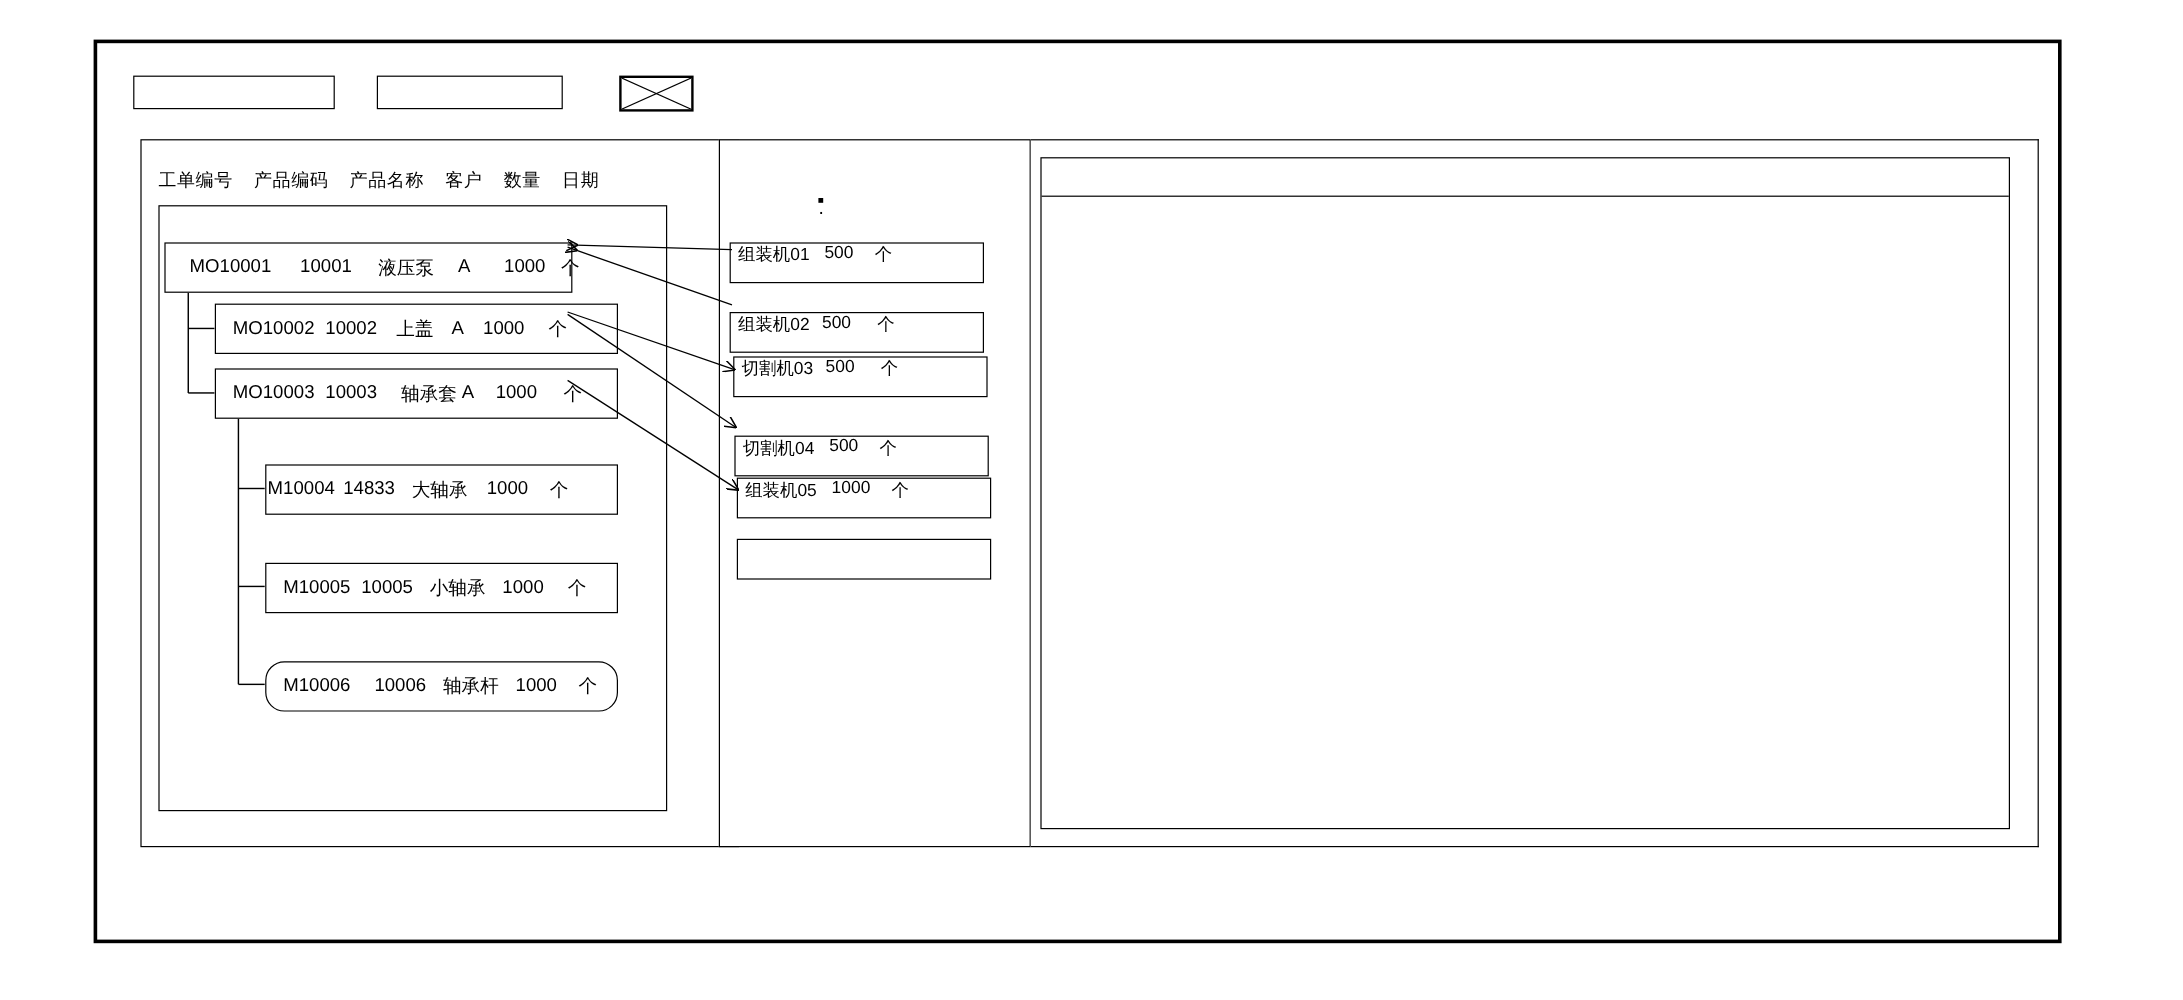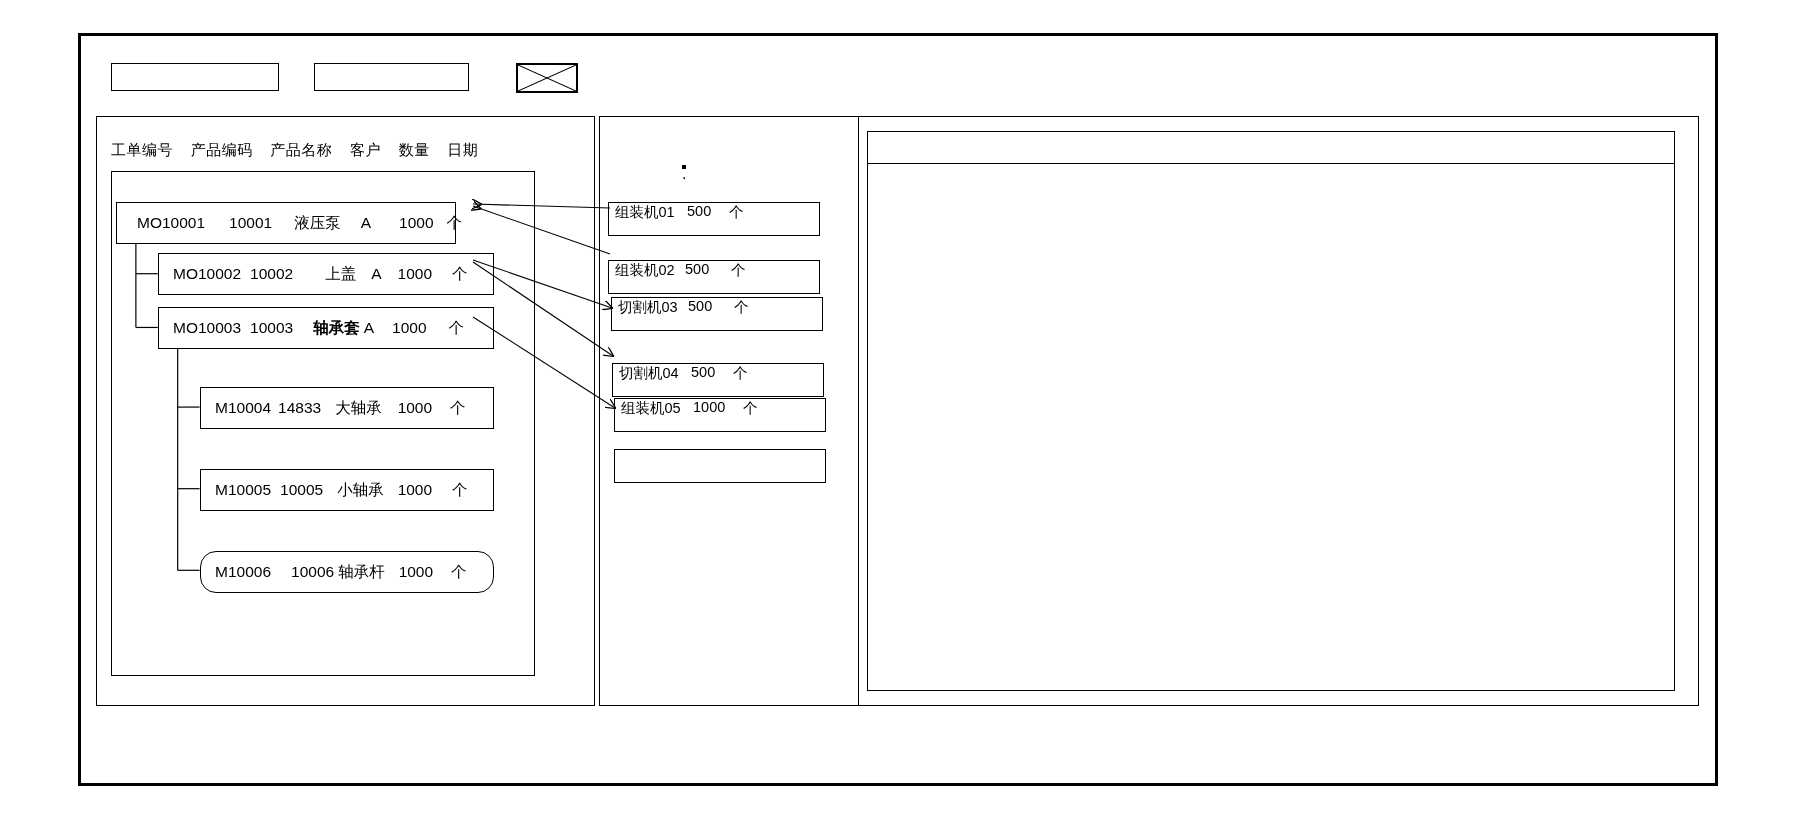--- a/index.html
+++ b/index.html
@@ -15,21 +15,21 @@
   
   #toolbar{position:absolute;left:30px;top:27px;width:480px;height:30px;}
   .tb-box{position:absolute;top:0;height:28px;border:1.5px solid #000;background:#fff;box-sizing:border-box;}
   #tb-field-1{left:0;width:168px;}
   #tb-field-2{left:203px;width:155px;}
   #tb-image{left:405px;width:62px;height:30px;border:2px solid #000;}
   #tb-image svg{display:block;width:100%;height:100%;}
 
   
   .panel{position:absolute;border:1.2px solid #000;background:#fff;box-sizing:border-box;}
-  #panel-left{left:15px;top:80px;width:499px;height:590px;}
+  #panel-left{left:36px;top:80px;width:499px;height:590px;}
   #panel-mid{left:518px;top:80px;width:260px;height:590px;}
   #panel-right{left:778px;top:80px;width:840px;height:590px;border-left:none;}
 
   
   #col-headers{
     position:absolute;left:14px;top:24px;width:420px;
     font-size:15px;letter-spacing:.5px;white-space:nowrap;color:#000;
   }
   #col-headers span{margin-right:13px;}
   #col-headers span:last-child{margin-right:0;}
@@ -119,55 +119,55 @@
             <span class="cell" style="margin-left:24px;">10001</span>
             <span class="cell" style="margin-left:22px;">液压泵</span>
             <span class="cell" style="margin-left:20px;">A</span>
             <span class="cell" style="margin-left:28px;">1000</span>
             <span class="cell" style="margin-left:13px;">个</span>
           </div>
 
           <div class="tree-row" style="left:46px;top:81px;width:336px;padding-left:14px;">
             <span class="cell">MO10002</span>
             <span class="cell" style="margin-left:9px;">10002</span>
-            <span class="cell" style="margin-left:32px;font-family:Liberation Serif, serif;">上盖</span>
+            <span class="cell" style="margin-left:16px;font-family:Liberation Serif, serif;">上盖</span>
             <span class="cell" style="margin-left:15px;">A</span>
             <span class="cell" style="margin-left:16px;">1000</span>
             <span class="cell" style="margin-left:20px;">个</span>
           </div>
 
           <div class="tree-row" style="left:46px;top:135px;width:336px;padding-left:14px;">
             <span class="cell">MO10003</span>
             <span class="cell" style="margin-left:9px;">10003</span>
-            <span class="cell" style="margin-left:20px;font-weight:bold;">轴承套</span>
+            <span class="cell" style="margin-left:20px;">轴承套</span>
             <span class="cell" style="margin-left:4px;">A</span>
             <span class="cell" style="margin-left:18px;">1000</span>
             <span class="cell" style="margin-left:22px;">个</span>
           </div>
 
-          <div class="tree-row" style="left:88px;top:215px;width:294px;padding-left:14px;">
+          <div class="tree-row" style="left:88px;top:215px;width:294px;padding-left:1px;">
             <span class="cell">M10004</span>
             <span class="cell" style="margin-left:7px;">14833</span>
             <span class="cell" style="margin-left:14px;">大轴承</span>
             <span class="cell" style="margin-left:16px;">1000</span>
             <span class="cell" style="margin-left:18px;">个</span>
           </div>
 
           <div class="tree-row" style="left:88px;top:297px;width:294px;padding-left:14px;">
             <span class="cell">M10005</span>
             <span class="cell" style="margin-left:9px;">10005</span>
             <span class="cell" style="margin-left:14px;">小轴承</span>
             <span class="cell" style="margin-left:14px;">1000</span>
             <span class="cell" style="margin-left:20px;">个</span>
           </div>
 
           <div class="tree-row" style="left:88px;top:379px;width:294px;padding-left:14px;border-radius:16px;">
             <span class="cell">M10006</span>
             <span class="cell" style="margin-left:20px;">10006</span>
-            <span class="cell" style="margin-left:4px;">轴承杆</span>
+            <span class="cell" style="margin-left:14px;">轴承杆</span>
             <span class="cell" style="margin-left:14px;">1000</span>
             <span class="cell" style="margin-left:18px;">个</span>
           </div>
         </div>
       </div>
     </div>
 
     <div class="panel" id="panel-mid">
       <div id="mid-dot">.</div>
 

